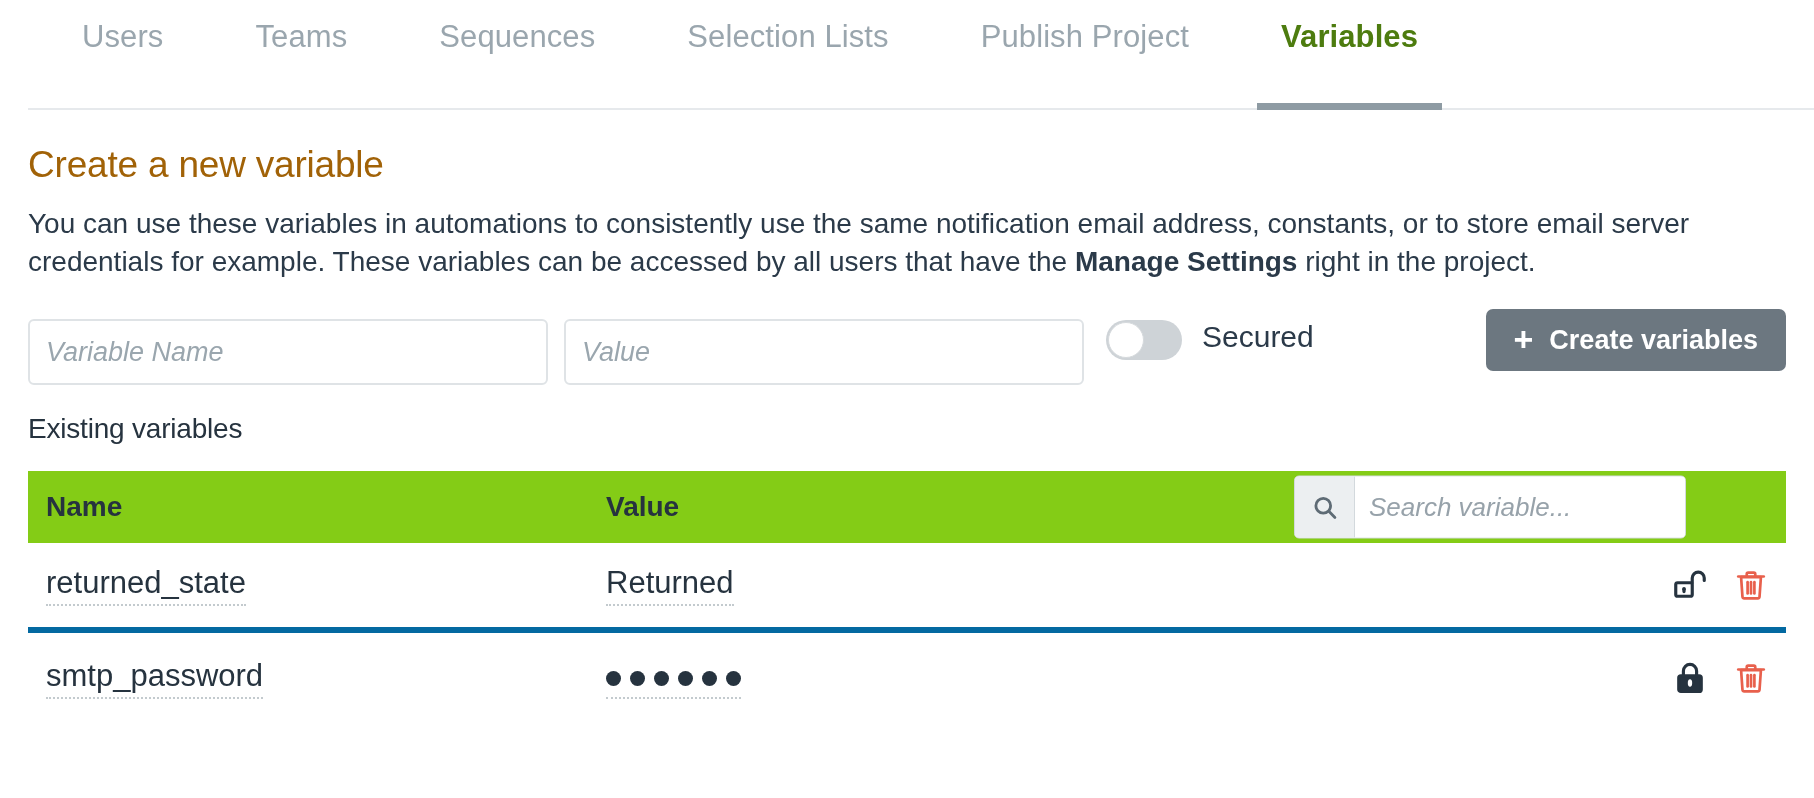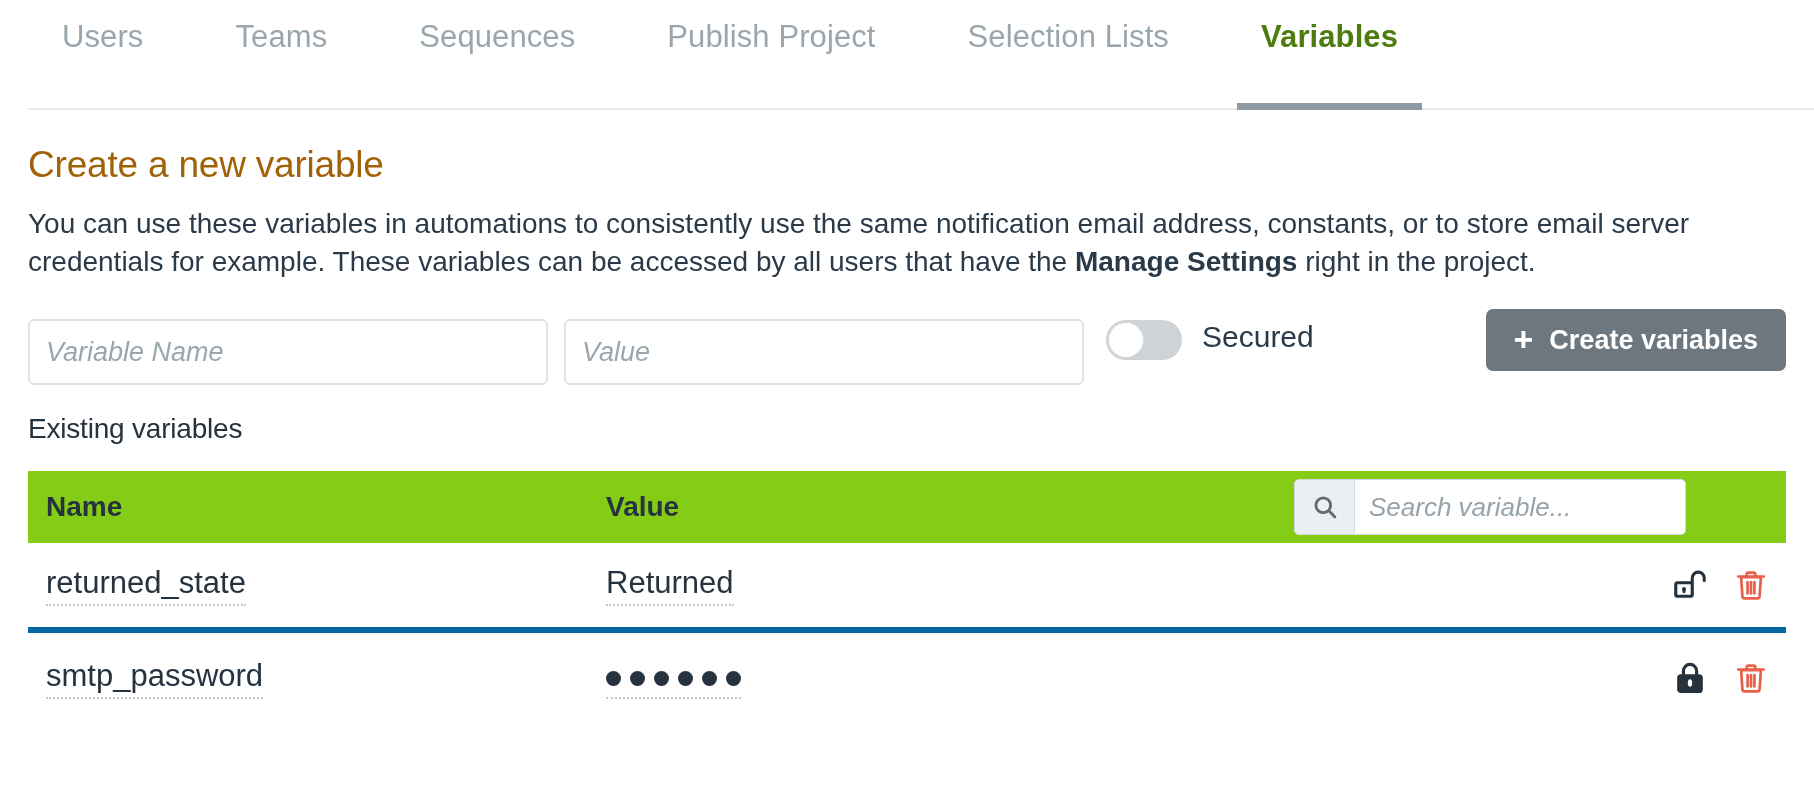--- a/index.html
+++ b/index.html
@@ -9,21 +9,21 @@
     background: #ffffff;
     font-family: "Liberation Sans", "DejaVu Sans", sans-serif;
     color: #2b3a49;
     overflow: hidden;
   }
 
   
   .tabbar {
     position: relative;
     height: 110px;
-    padding: 0 16px;
+    padding: 0 36px;
     display: flex;
     align-items: flex-end;
   }
   .tabbar:after {
     content: "";
     position: absolute;
     left: 28px; right: 0; bottom: 0;
     height: 2px;
     background: #e6e9ec;
   }
@@ -183,21 +183,21 @@
   .th.name { width: 560px; }
   .th.value { flex: 1; }
 
   .search-box {
     position: absolute;
     right: 100px;
     top: 50%;
     transform: translateY(-50%);
     display: flex;
     align-items: stretch;
-    height: 56px;
+    height: 63px;
     border: 1px solid #d3d9dd;
     border-radius: 5px;
     overflow: hidden;
     background: #fff;
     width: 392px;
   }
   .search-prefix {
     width: 60px;
     background: #eceff1;
     border-right: 1px solid #d3d9dd;
@@ -277,24 +277,24 @@
     <div class="tab">
         <span>Users</span>
       </div>
     <div class="tab">
         <span>Teams</span>
       </div>
     <div class="tab">
         <span>Sequences</span>
       </div>
     <div class="tab">
+        <span>Selection Lists</span>
+      </div>
+    <div class="tab">
         <span>Publish Project</span>
-      </div>
-    <div class="tab">
-        <span>Selection Lists</span>
       </div>
     <div class="tab active">
         <span>Variables</span>
       </div>
   </div>
 </div>
 
 <div class="page">
 
   <h1 class="section-title">Create a new variable</h1>

